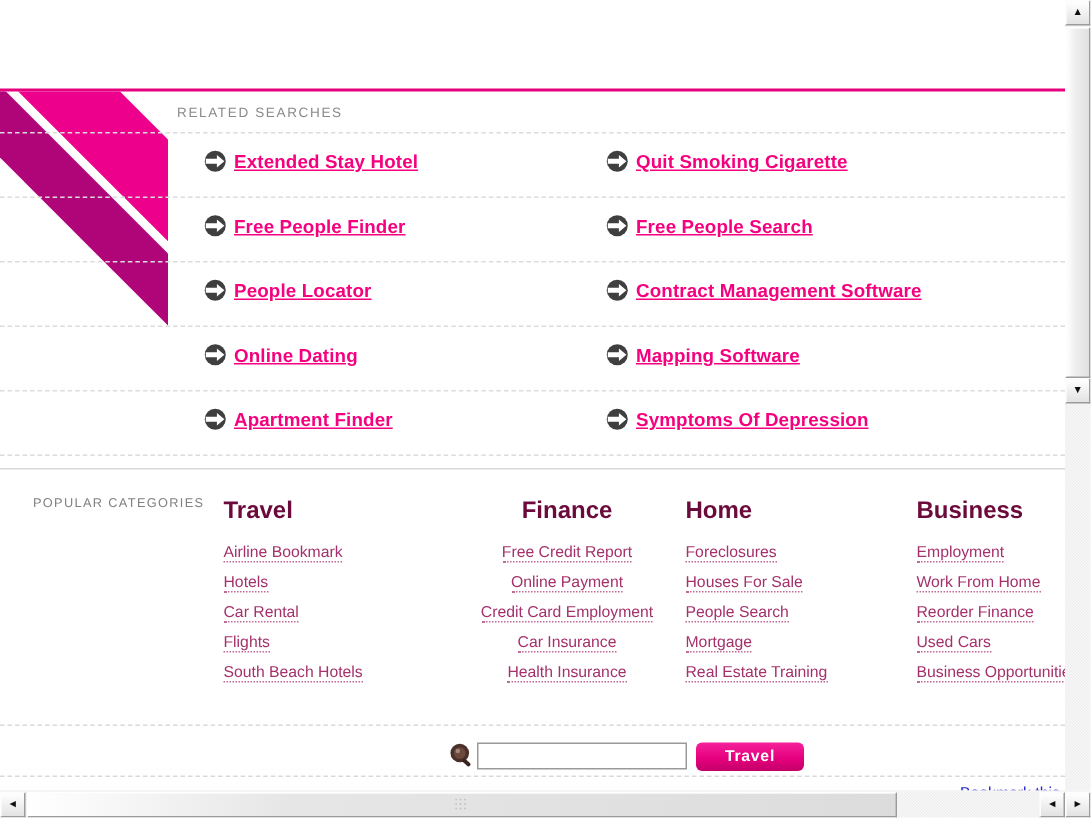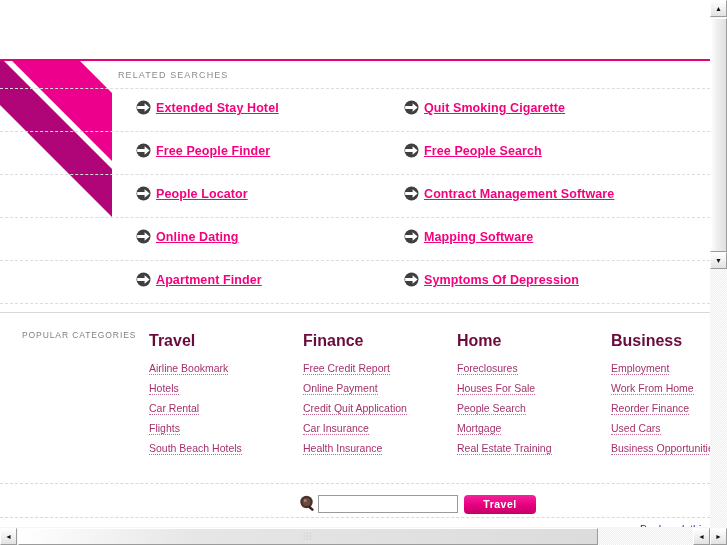--- a/index.html
+++ b/index.html
@@ -147,21 +147,21 @@
     left: 0; top: 332px;
     width: 710px;
     height: 115px;
   }
   .cat-col {
     position: absolute;
     top: 0;
     width: 150px;
   }
   .cat-col.c0 { left: 149px; }
-  .cat-col.c1 { left: 303px; }
+  .cat-col.c1 { left: 303px; text-align: center; }
   .cat-col.c2 { left: 457px; }
   .cat-col.c3 { left: 611px; }
 
   .cat-head {
     font-size: 16px;
     font-weight: bold;
     color: #6B0B3B;
     margin-bottom: 8px;
     white-space: nowrap;
     font-family: "Liberation Sans", sans-serif;
@@ -439,21 +439,21 @@
           <div class="cat-item"><a class="cat-link">Airline Bookmark</a></div>
           <div class="cat-item"><a class="cat-link">Hotels</a></div>
           <div class="cat-item"><a class="cat-link">Car Rental</a></div>
           <div class="cat-item"><a class="cat-link">Flights</a></div>
           <div class="cat-item"><a class="cat-link">South Beach Hotels</a></div>
         </div>
         <div class="cat-col c1">
           <div class="cat-head">Finance</div>
           <div class="cat-item"><a class="cat-link">Free Credit Report</a></div>
           <div class="cat-item"><a class="cat-link">Online Payment</a></div>
-          <div class="cat-item"><a class="cat-link">Credit Quit Application</a></div>
+          <div class="cat-item"><a class="cat-link">Credit Card Employment</a></div>
           <div class="cat-item"><a class="cat-link">Car Insurance</a></div>
           <div class="cat-item"><a class="cat-link">Health Insurance</a></div>
         </div>
         <div class="cat-col c2">
           <div class="cat-head">Home</div>
           <div class="cat-item"><a class="cat-link">Foreclosures</a></div>
           <div class="cat-item"><a class="cat-link">Houses For Sale</a></div>
           <div class="cat-item"><a class="cat-link">People Search</a></div>
           <div class="cat-item"><a class="cat-link">Mortgage</a></div>
           <div class="cat-item"><a class="cat-link">Real Estate Training</a></div>

